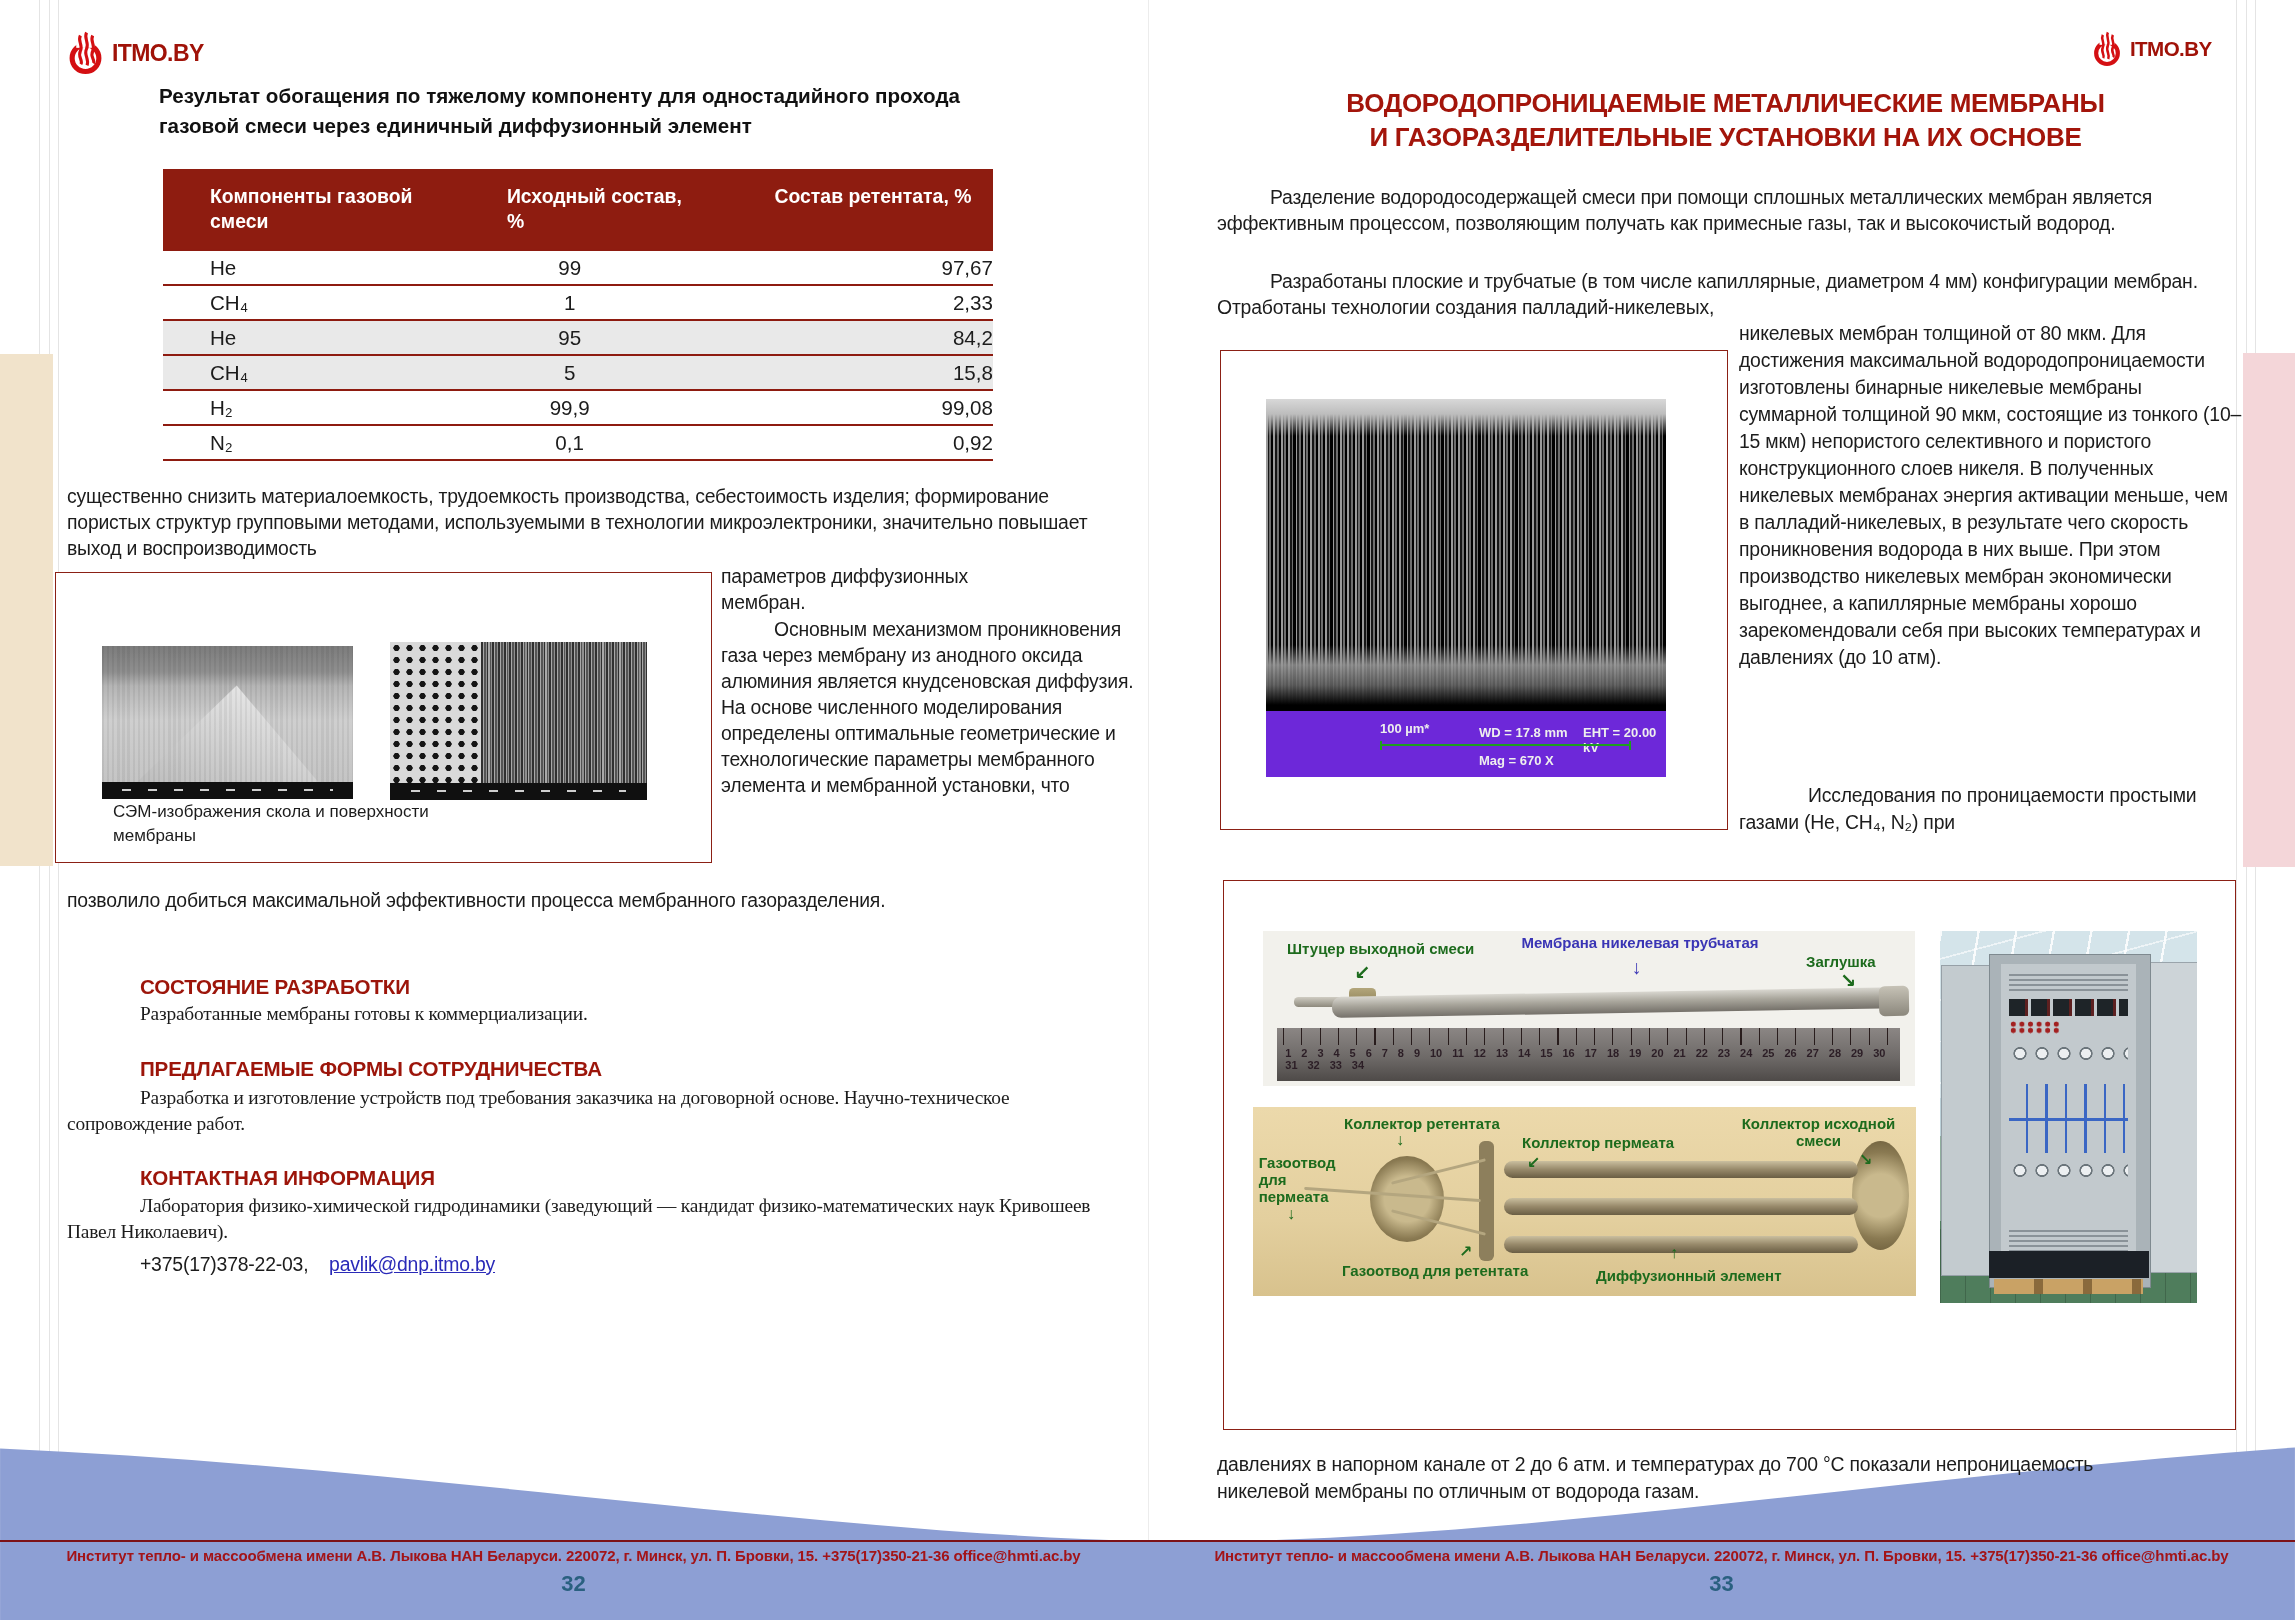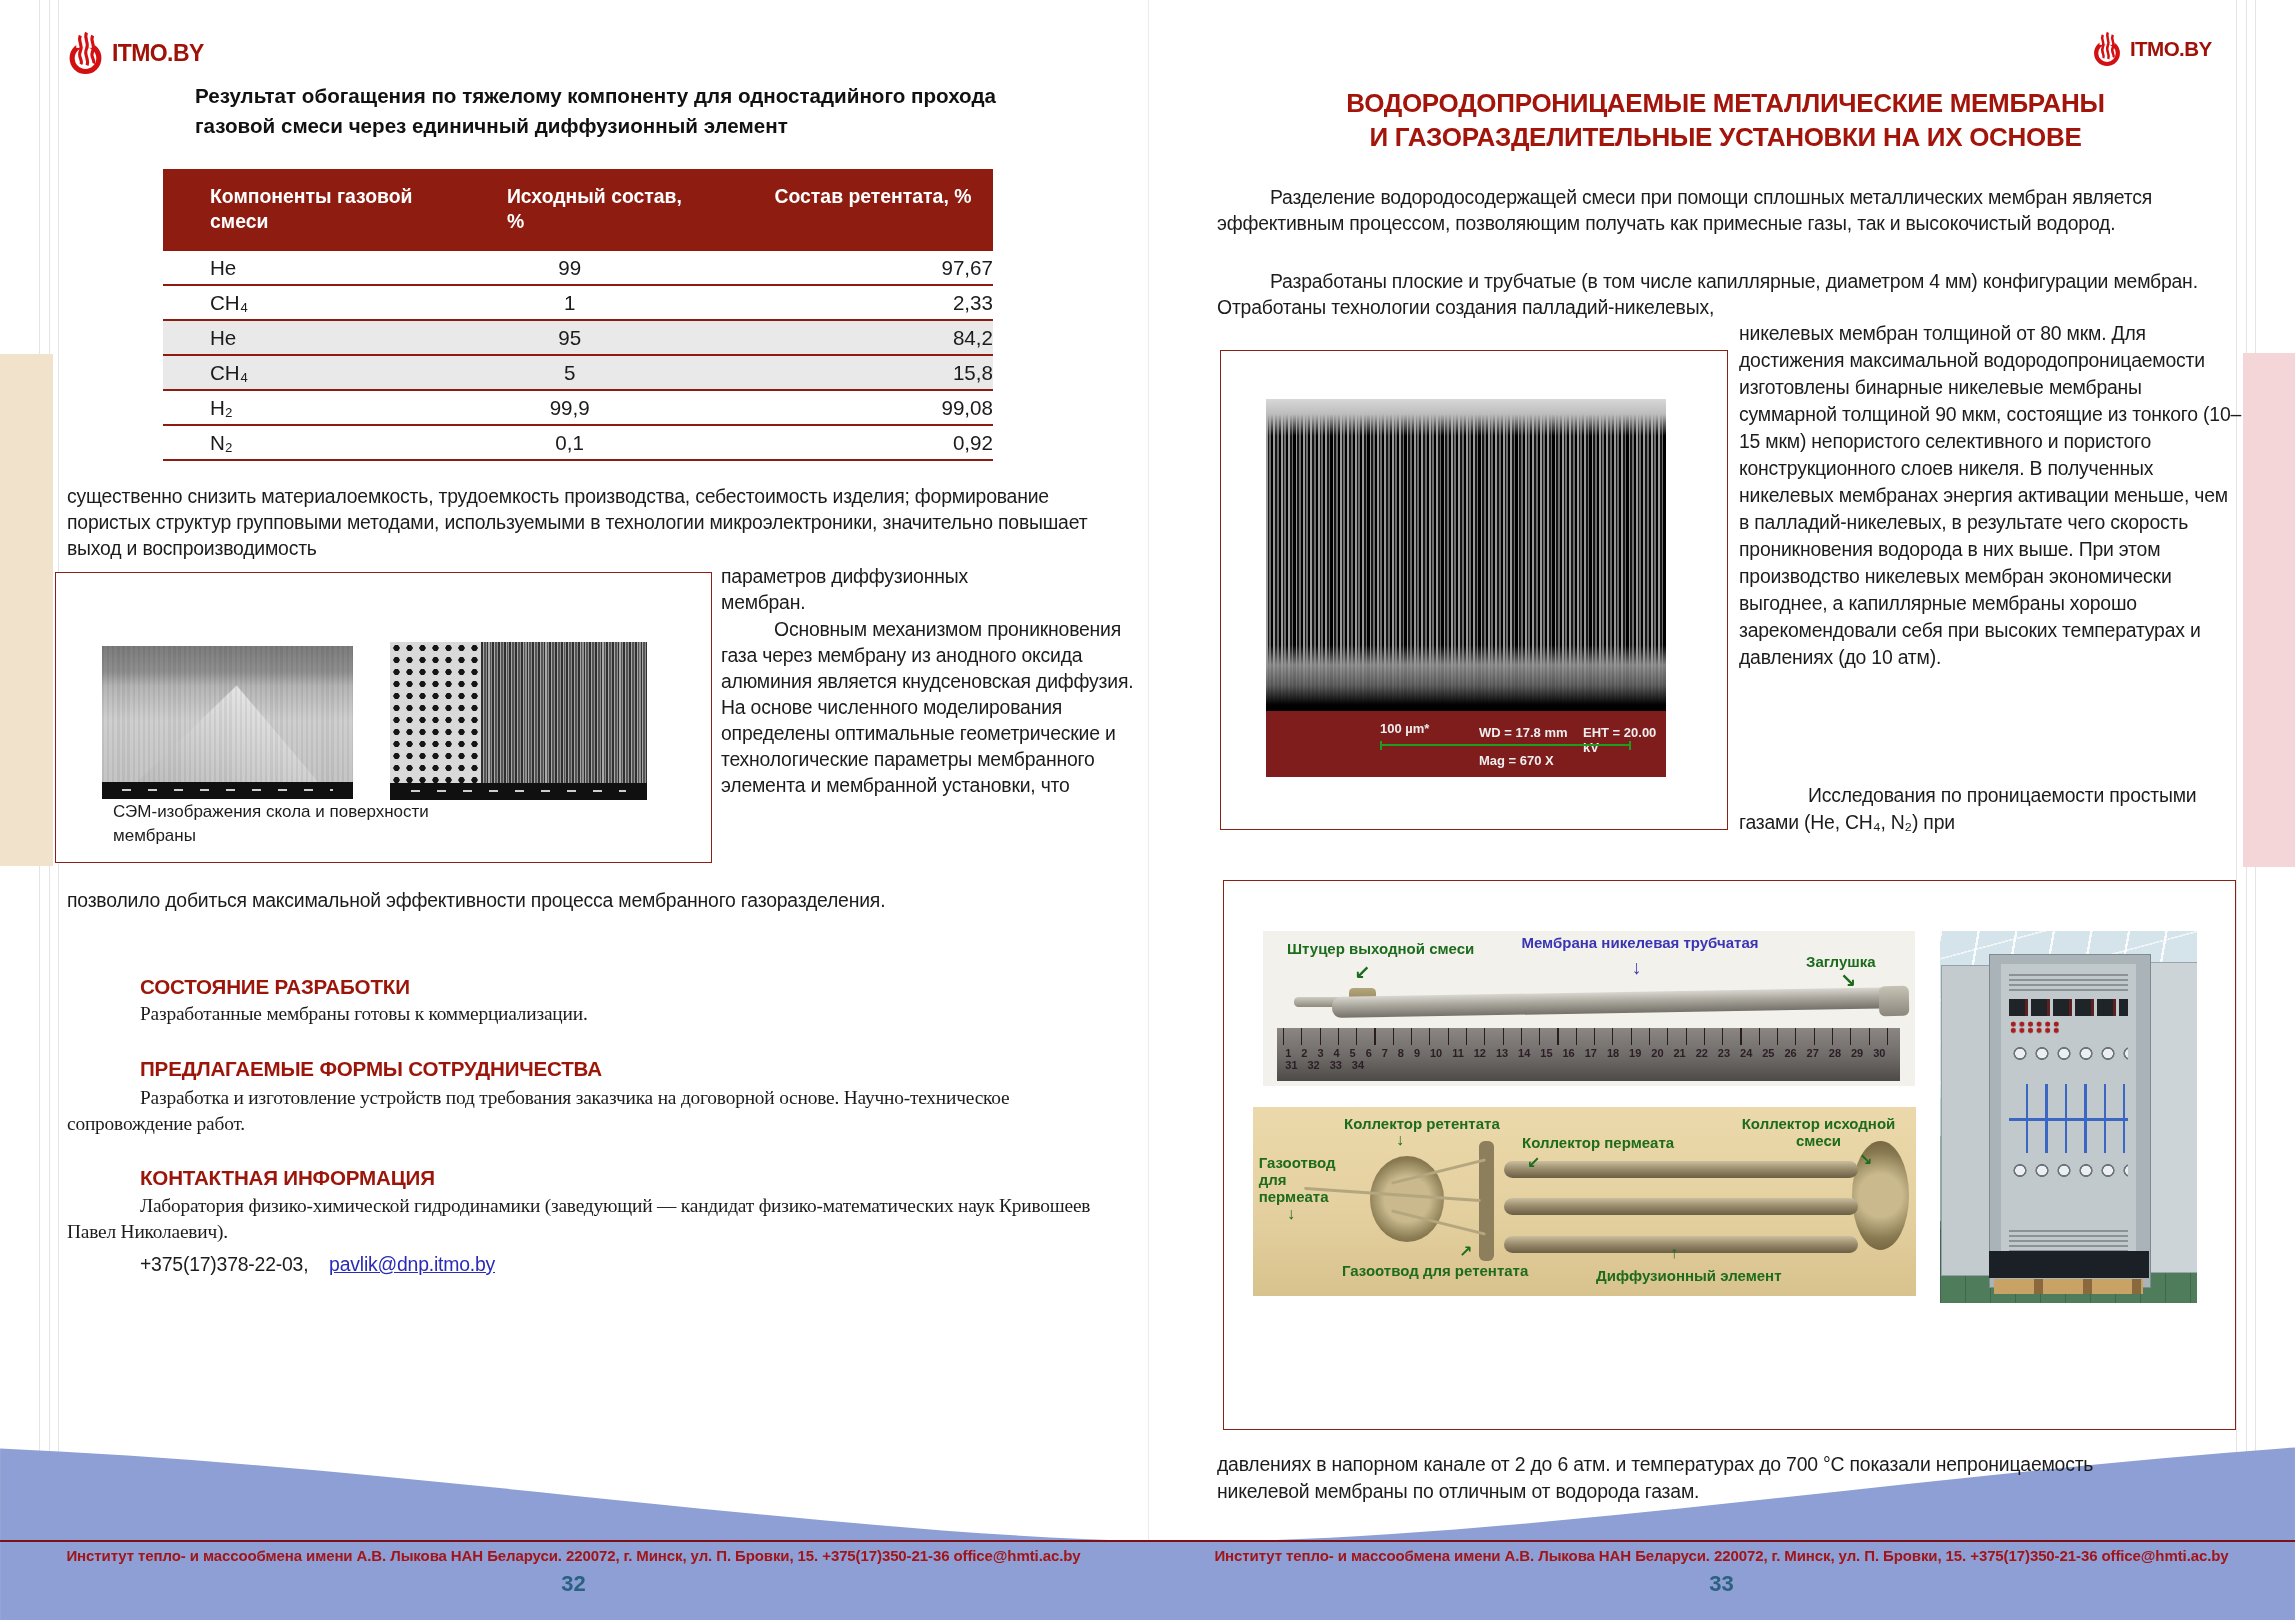--- a/index.html
+++ b/index.html
@@ -4,21 +4,21 @@
 <style>
   html,body{margin:0;padding:0;background:#ffffff;}
   #root{position:relative;width:2295px;height:1620px;background:#ffffff;overflow:hidden;
         font-family:"Liberation Sans","DejaVu Sans",sans-serif;color:#1c1c1c;}
   .abs{position:absolute;}
   .vline{position:absolute;top:0;bottom:0;width:1.1px;background:#e4e4e4;z-index:0;}
   .band{position:absolute;z-index:1;}
   .body-text{font-size:19.4px;line-height:26px;letter-spacing:-0.2px;color:#1c1c1c;}
   .indent{text-indent:53px;}
   .indent-lg{text-indent:73px;font-family:Liberation Serif, serif;}
-  .page-title-left{font-size:20.6px;font-weight:bold;color:#111;line-height:30px;margin-left:36px;}
+  .page-title-left{font-size:20.6px;font-weight:bold;color:#111;line-height:30px;}
   .page-title-right{font-size:26px;font-weight:bold;color:#a3150b;text-align:center;line-height:34px;letter-spacing:-0.3px;}
   .section-head{font-size:20.6px;font-weight:bold;color:#9c150a;letter-spacing:-0.2px;}
   .redbox{position:absolute;border:1.7px solid #8b2015;background:#fff;z-index:2;}
   
   .tbl{position:absolute;left:163px;top:169px;width:830px;z-index:2;}
   .tbl-head{display:flex;background:#8e1c10;color:#fff;font-weight:bold;font-size:19.4px;line-height:25px;padding:15px 0;}
   .tbl-row{display:flex;border-top:2.9px solid #8e1b10;font-size:20.6px;height:33px;align-items:center;background:#fff;}
   .tbl-row.gray{background:#e9e9e9;}
   .tbl-row:last-child{border-bottom:2.9px solid #8e1b10;}
   .c1{width:33%;padding-left:47px;box-sizing:border-box;}
@@ -51,21 +51,21 @@
   .sem2-dots{position:absolute;left:0;top:0;width:91px;height:141px;background-color:#d9d9d9;
         background-image:radial-gradient(circle,#151515 0 2.9px,transparent 3.4px);background-size:13px 12px;}
   .sem2-stripes{position:absolute;left:91px;top:0;width:166px;height:141px;
         background:repeating-linear-gradient(90deg,#303030 0 1.7px,#a8a8a8 1.7px 2.9px,#545454 2.9px 4.6px,#8f8f8f 4.6px 5.7px);}
   .semR{position:absolute;left:45px;top:48px;width:400px;height:377px;background:#000;}
   .semR-tex{position:absolute;left:0;top:0;width:400px;height:312px;background-color:#000;
       background-image:
         linear-gradient(180deg,#d8d8d8 0px,#bdbdbd 15px,rgba(170,170,170,0) 37px),
         linear-gradient(180deg,rgba(0,0,0,0) 246px,rgba(150,150,150,.85) 266px,rgba(95,95,95,.9) 286px,#000 306px),
         repeating-linear-gradient(90deg,#9b9b9b 0 1.7px,#161616 1.7px 3.4px,#6e6e6e 3.4px 5.1px,#000 5.1px 7.4px);}
-  .semR-bar{position:absolute;left:0;top:312px;width:400px;height:66px;background:#7f1d1d;color:#eee;font-size:13px;font-weight:bold;}
+  .semR-bar{position:absolute;left:0;top:312px;width:400px;height:66px;background:#6d28d9;color:#eee;font-size:13px;font-weight:bold;}
   .scalebar{position:absolute;left:114px;top:33px;width:251px;height:2.3px;background:#1e9e1e;}
   .scalebar:before,.scalebar:after{content:"";position:absolute;top:-3.4px;width:1.7px;height:9.1px;background:#1e9e1e;}
   .scalebar:before{left:0;} .scalebar:after{right:0;}
   
   .tube-photo{position:absolute;left:39px;top:50px;width:652px;height:155px;background:#f2f1ec;overflow:hidden;z-index:2;}
   .tube{position:absolute;left:69px;top:61px;width:572px;height:20.6px;border-radius:9.1px;transform:rotate(-1deg);
         background:linear-gradient(180deg,#d9d7d0,#a9a69c 45%,#75716a);}
   .tube-rod{position:absolute;left:31px;top:66px;width:69px;height:10.3px;border-radius:4.6px;
         background:linear-gradient(180deg,#cfccc2,#8d897c);}
   .tube-nut{position:absolute;left:86px;top:57px;width:27.4px;height:26px;border-radius:4.6px;

